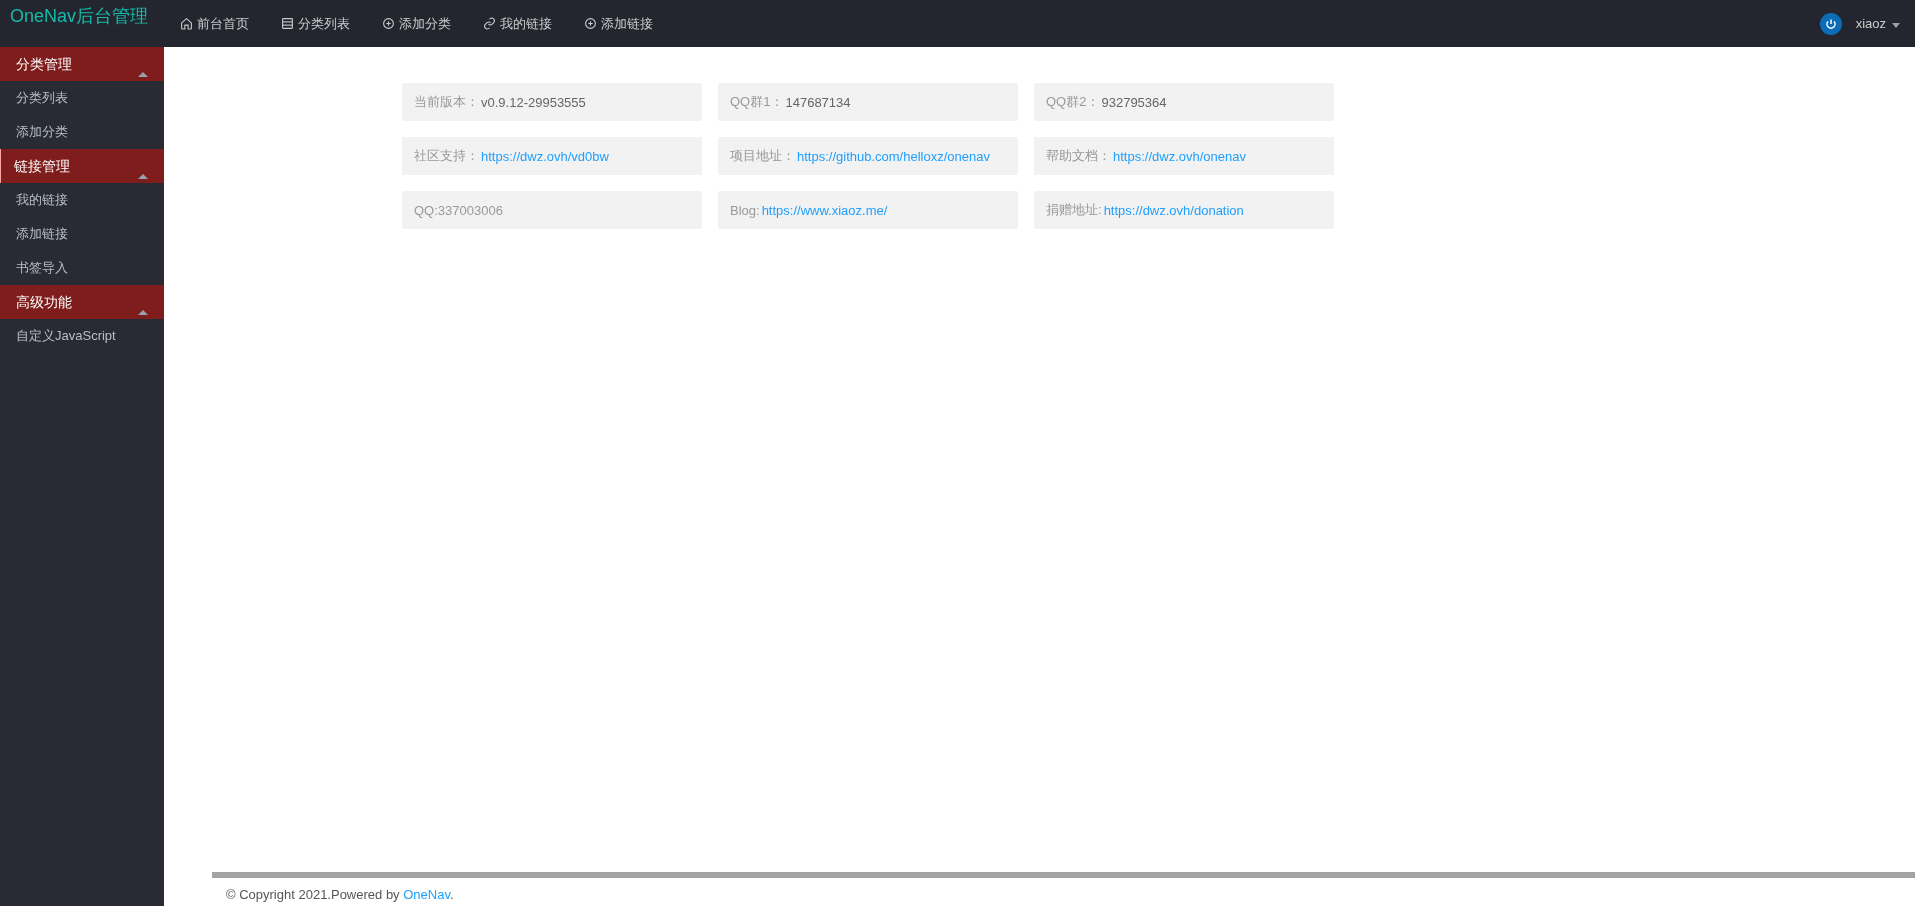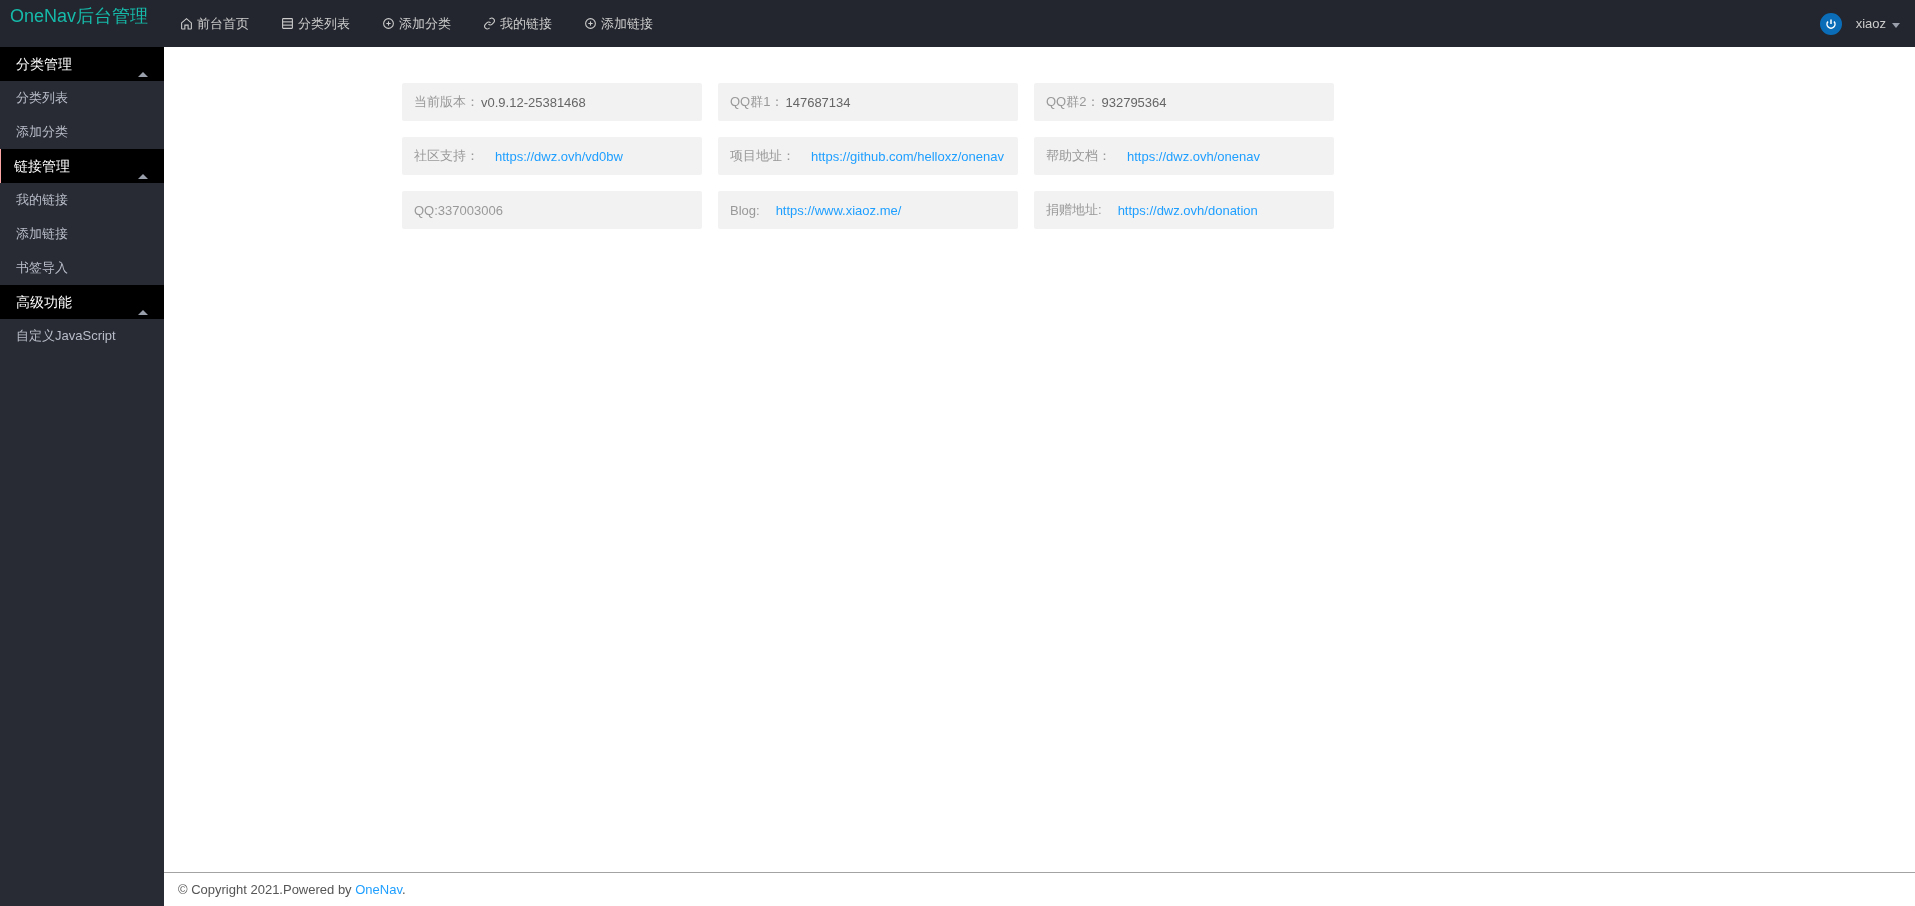--- a/index.html
+++ b/index.html
@@ -66,21 +66,21 @@
   width: 164px;
   background: #282b33;
   color: #ccc;
   flex-shrink: 0;
   overflow-y: auto;
 }
 .side-group-header {
   height: 34px;
   line-height: 34px;
   padding: 0 16px;
-  background: #000000;
+  background: #7f1d1d;
   color: #fff;
   font-size: 14px;
   display: flex;
   align-items: center;
   justify-content: space-between;
   cursor: pointer;
 }
 .side-group-header.active {
   border-left: 1px solid #fca5a5;
   padding-left: 13px;
@@ -116,31 +116,32 @@
   padding: 10px 12px;
   color: #999;
   font-size: 13px;
   min-height: 34px;
   display: flex;
   align-items: center;
   flex-wrap: wrap;
 }
 .card .lbl { color: #999; }
 .card .val-dark { color: #666; margin-left: 2px; }
-.card a { color: #1e9fff; text-decoration: none; margin-left: 16px; }
+.card a { color: #1e9fff; text-decoration: none; margin-left: 2px; }
 
 
 .footer {
   height: 34px;
   line-height: 34px;
   padding-left: 14px;
   color: #555;
   font-size: 13px;
-  border-top: 1px solid #a3a3a3;
+  border-top: 6px solid #a3a3a3;
   background: #fff;
+  margin-left: 48px;
 }
 .footer a { color: #1e9fff; text-decoration: none; }
 
 svg { display: block; }
 </style>
 </head>
 <body>
 
 <div class="layout">
 
@@ -236,21 +237,21 @@
       <div class="side-item">自定义JavaScript</div>
 
     </div>
 
     <div class="main-wrap">
       <div class="main">
         <div class="grid">
 
           <div class="card">
             <span class="lbl">当前版本：</span>
-            <span class="val-dark">v0.9.12-25381468</span>
+            <span class="val-dark">v0.9.12-29953555</span>
           </div>
           <div class="card">
             <span class="lbl">QQ群1：</span>
             <span class="val-dark">147687134</span>
           </div>
           <div class="card">
             <span class="lbl">QQ群2：</span>
             <span class="val-dark">932795364</span>
           </div>
 

